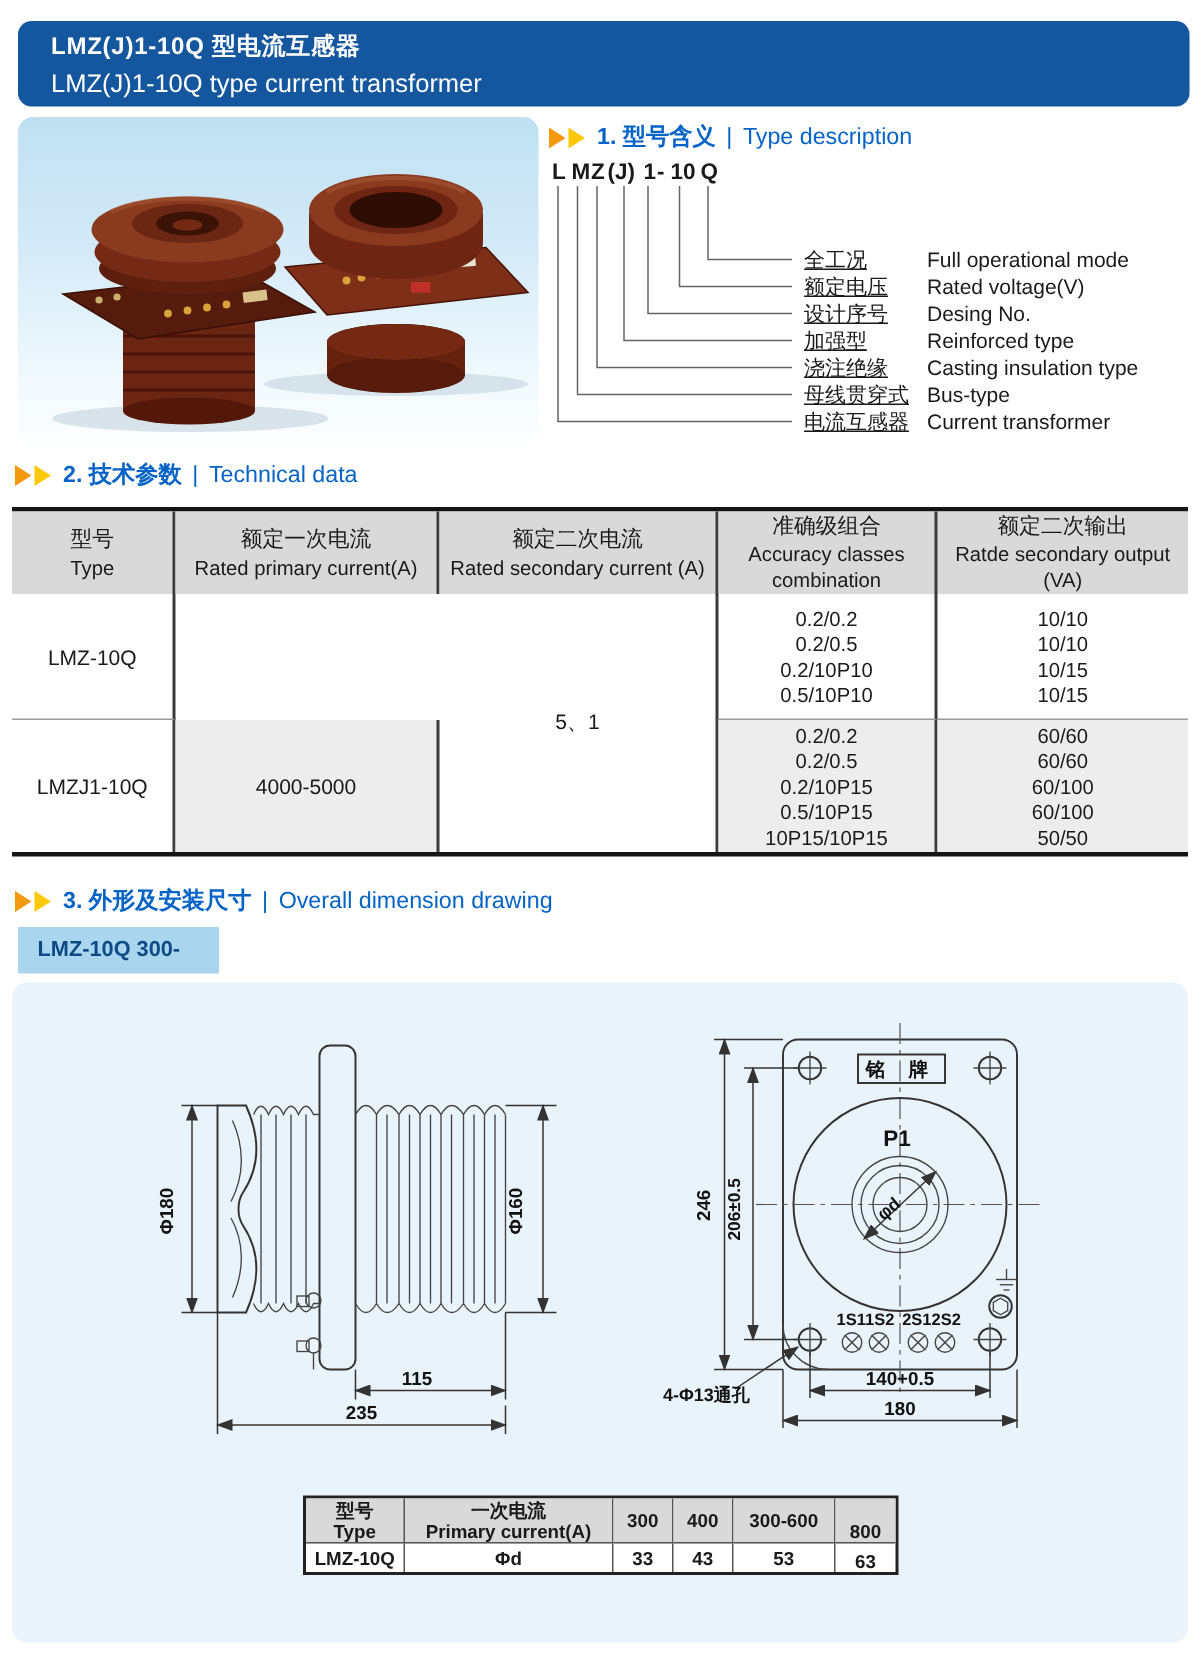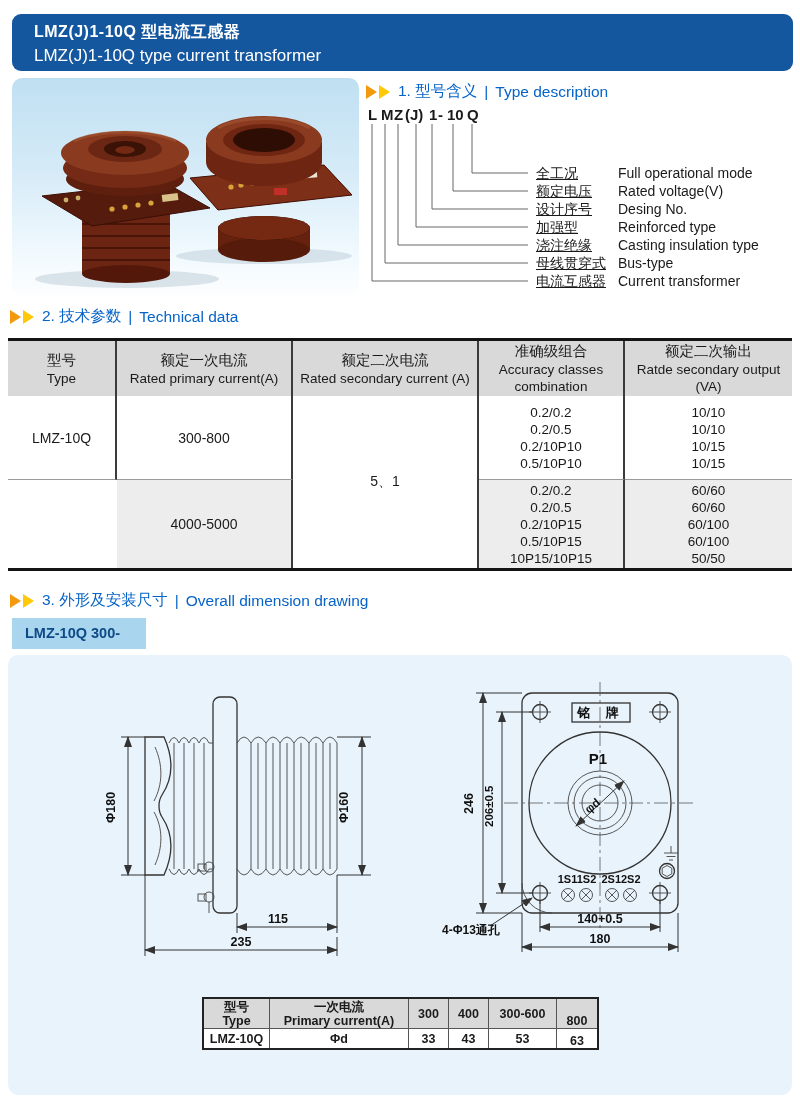--- a/index.html
+++ b/index.html
@@ -15,21 +15,21 @@
   
   .photo{position:absolute;left:12px;top:78px;width:347px;height:219px;border-radius:10px;overflow:hidden;
          background:linear-gradient(180deg,#BFE0F2 0%,#D4EAF7 40%,#F2FAFE 82%,#FDFEFF 100%);}
 
   
   .sec-title{position:absolute;display:flex;align-items:center;font-size:15.5px;color:#0663C7;white-space:nowrap;}
   .tri{width:0;height:0;border-style:solid;border-width:7px 0 7px 11px;
        border-top-color:transparent;border-bottom-color:transparent;border-right-color:transparent;}
   .tri1{border-left-color:#F2990E;}
   .tri2{border-left-color:#FFC908;margin-left:2px;}
-  .sec-title .numzh{font-weight:normal;margin-left:8px;}
+  .sec-title .numzh{font-weight:bold;margin-left:8px;}
   .sec-title .sep{margin:0 7px;}
 
   
   .diagram{position:absolute;left:360px;top:102px;width:436px;height:198px;}
   .diagram .code{position:absolute;top:4px;left:0;font-size:15px;font-weight:bold;}
   .diagram .code span{position:absolute;top:0;}
   .dlbl{position:absolute;height:16px;line-height:16px;font-size:14px;}
   .dlbl.zh{left:176px;text-decoration:underline;}
   .dlbl.en{left:258px;}
 
@@ -209,39 +209,39 @@
         <div class="he">Ratde secondary output (VA)</div>
     </div>
     <div class="c h gc4 gr1">
       <div class="hz">准确级组合</div>
         <div class="he">Accuracy classes combination</div>
     </div>
 
     <div class="c gc1 gr2 rb">
         <span>LMZ-10Q</span>
       </div>
-    <div class="c gc2 gr2 rb">
-        <span>300-800</span>
-      </div>
     <div class="c gc3 gr23">
         <span>5、1</span>
       </div>
     <div class="c gc4 gr2 rb small">
       <div>0.2/0.2</div>
         <div>0.2/0.5</div>
       <div>0.2/10P10</div>
         <div>0.5/10P10</div>
     </div>
     <div class="c gc5 gr2 rb small">
       <div>10/10</div>
         <div>10/10</div>
       <div>10/15</div>
         <div>10/15</div>
     </div>
 
+    <div class="c gc1 gr3">
+        <span>LMZJ1-10Q</span>
+      </div>
     <div class="c gc2 gr3 shade">
         <span>4000-5000</span>
       </div>
     <div class="c gc4 gr3 shade small">
       <div>0.2/0.2</div>
         <div>0.2/0.5</div>
       <div>0.2/10P15</div>
         <div>0.5/10P15</div>
       <div>10P15/10P15</div>
     </div>

